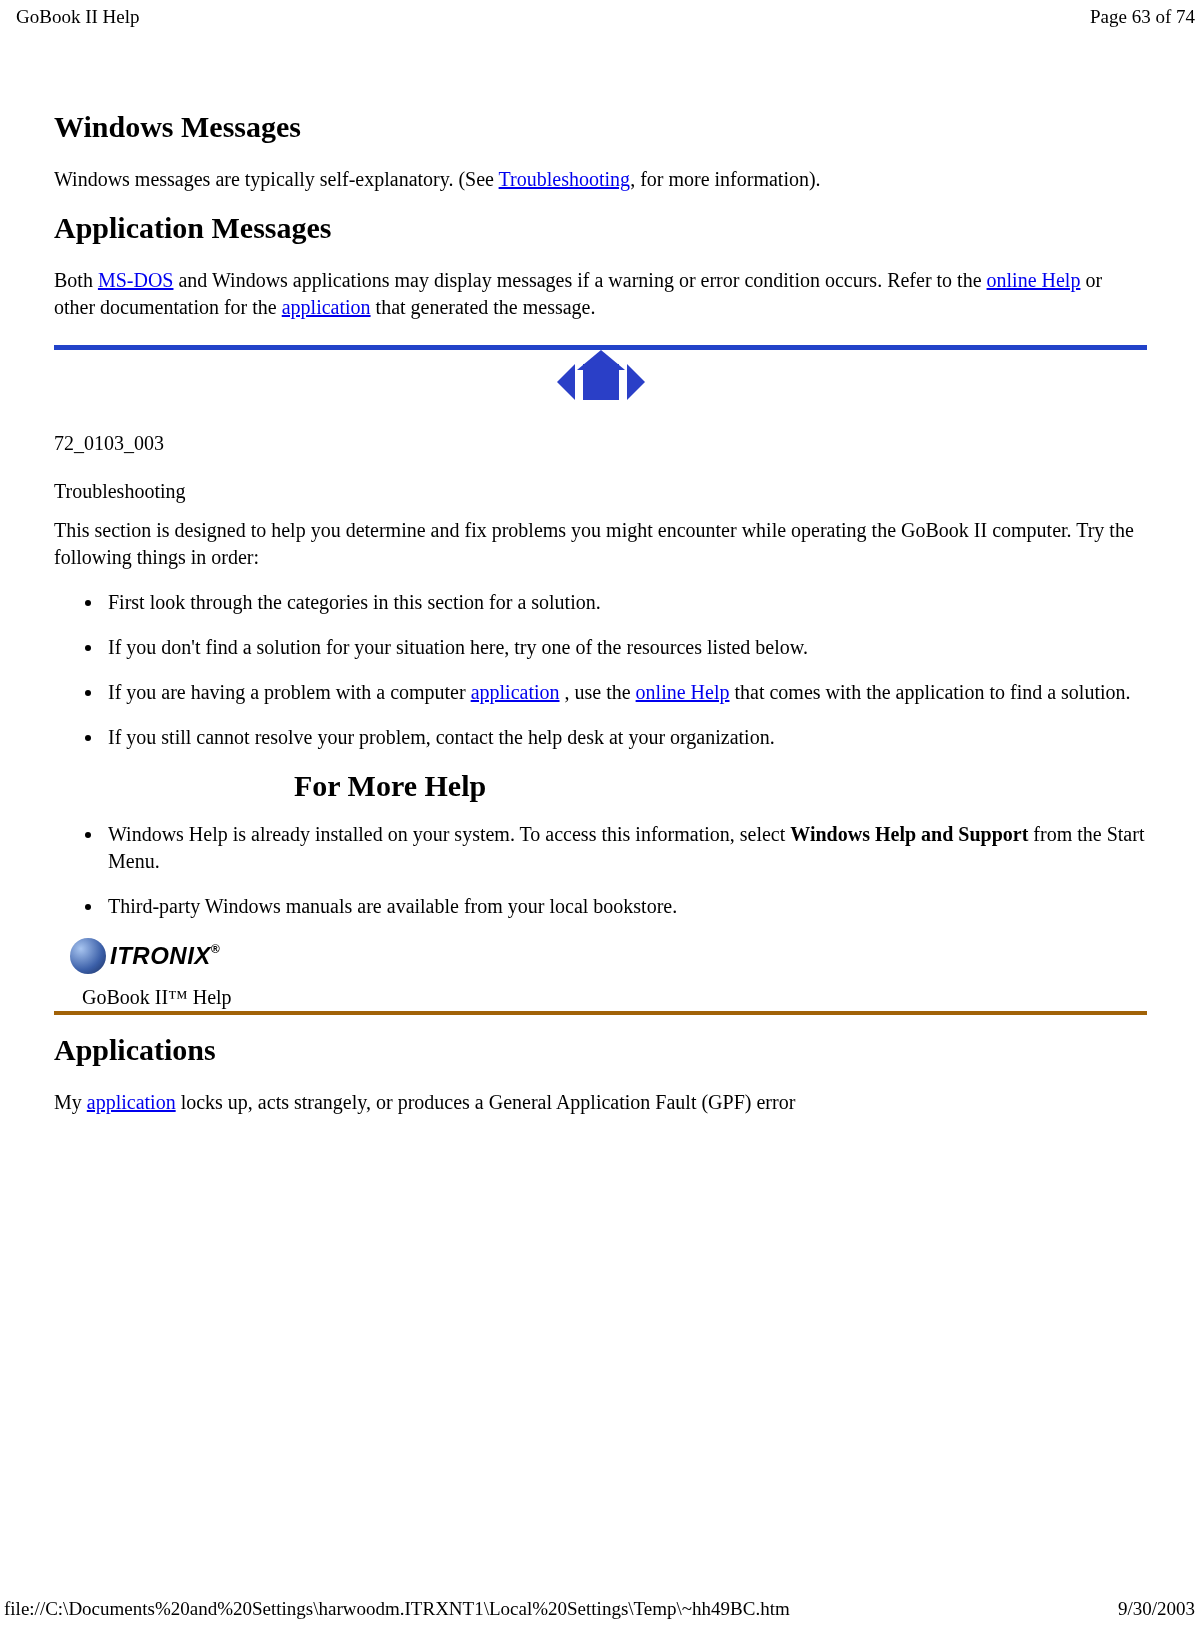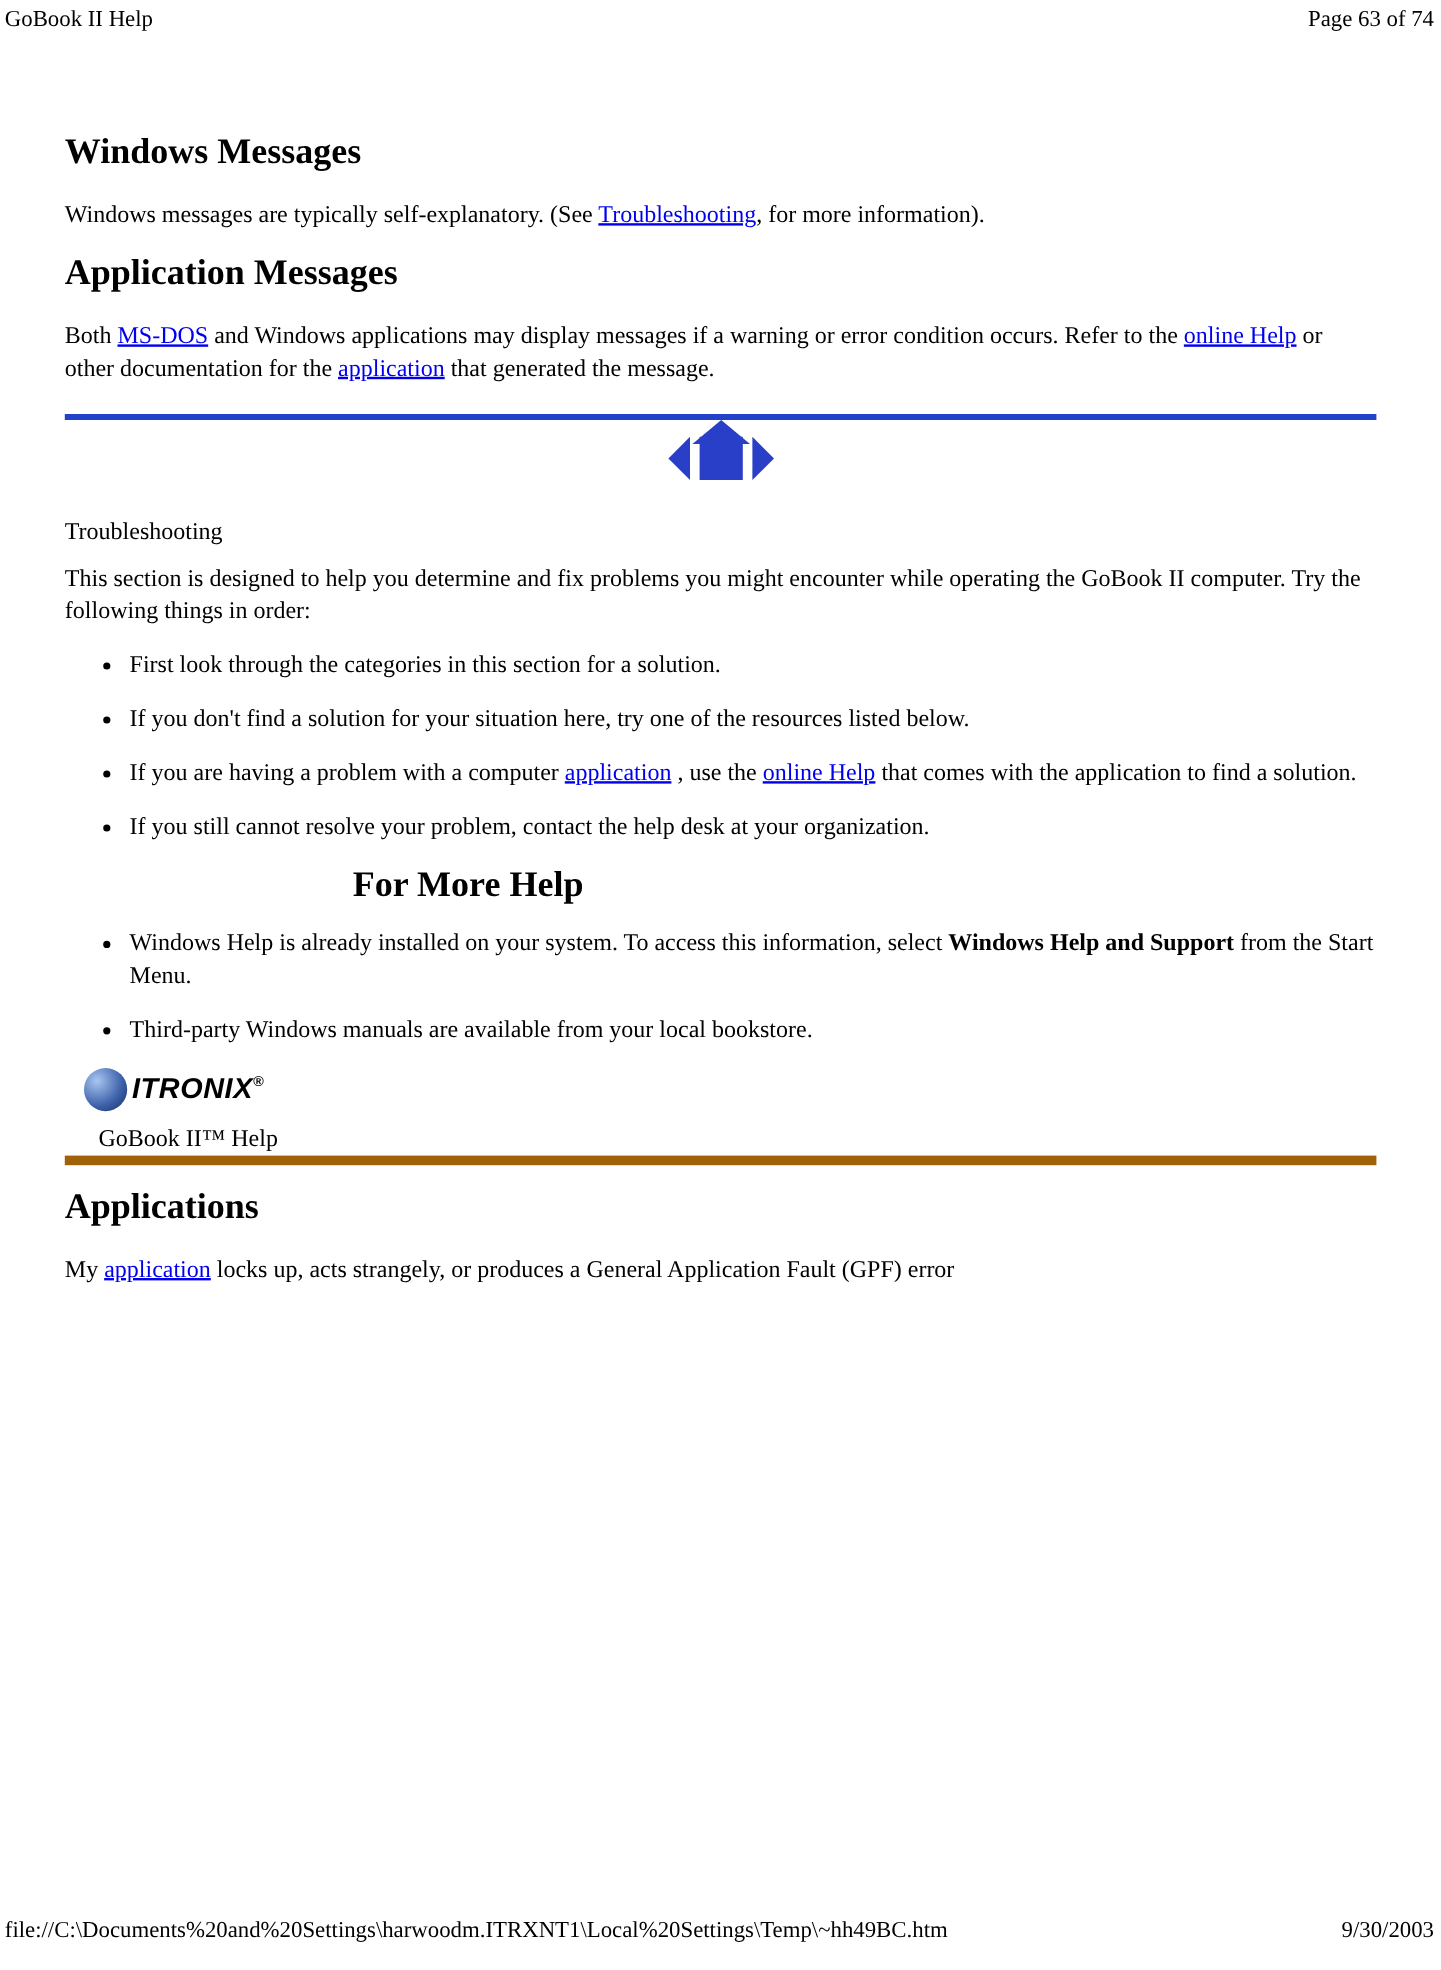--- a/index.html
+++ b/index.html
@@ -8,21 +8,21 @@
       font-size: 20px;
       color: #000;
       background: #fff;
       width: 1201px;
       height: 1642px;
       position: relative;
     }
     .header-bar {
       display: flex;
       justify-content: space-between;
-      padding: 6px 6px 0 4px;
+      padding: 6px 6px 0 16px;
       font-size: 19px;
     }
     .footer-bar {
       position: absolute;
       bottom: 22px;
       left: 4px;
       right: 6px;
       display: flex;
       justify-content: space-between;
       font-size: 19px;
@@ -96,21 +96,21 @@
       font-style: italic;
       font-size: 24px;
       letter-spacing: 0.5px;
       color: #000;
       text-align: center;
     }
     .logo-r { font-size: 12px; vertical-align: top; }
     .section-title-row {
       display: flex;
       align-items: flex-end;
-      border-bottom: 8px solid #a16207;
+      border-bottom: 4px solid #a16207;
       margin: 8px 0 18px 0;
     }
     .section-title-row .tab {
       padding: 4px 8px 2px 28px;
       font-size: 20px;
     }
     .text-span { display: inline; }
   </style>
 </head>
 <body>
@@ -134,20 +134,21 @@
 
   <div class="thick-hr"></div>
 
   <div class="nav-row">
     <div class="nav-arrow nav-left"></div>
     <div class="nav-home"></div>
     <div class="nav-arrow nav-right"></div>
   </div>
 
   <div class="small-info">
+    <div>72_0103_003</div>
   </div>
 
   <p style="margin-top:22px">Troubleshooting</p>
   <p>This section is designed to help you determine and fix problems you might encounter while operating the GoBook II computer. Try the following things in order:</p>
 
   <ul class="bullets">
     <li>First look through the categories in this section for a solution.</li>
     <li>If you don't find a solution for your situation here, try one of the resources listed below.</li>
     <li>
       <span class="text-span">If you are having a problem with a computer </span><a class="link" href="#">application</a><span class="text-span"> , use the </span><a class="link" href="#">online Help</a><span class="text-span"> that comes with the application to find a solution.</span>

